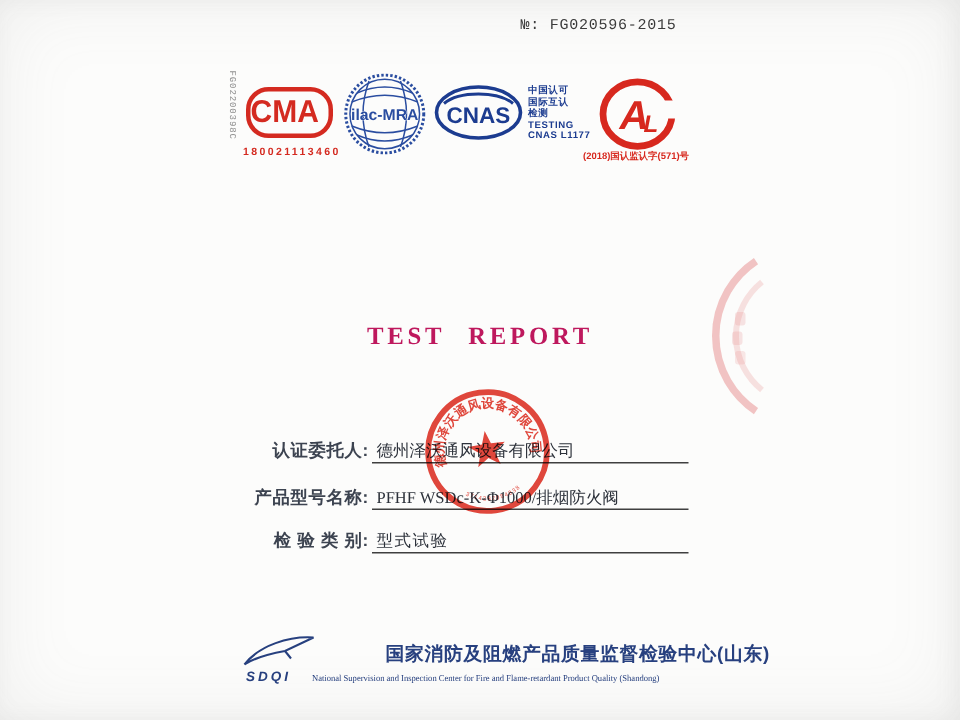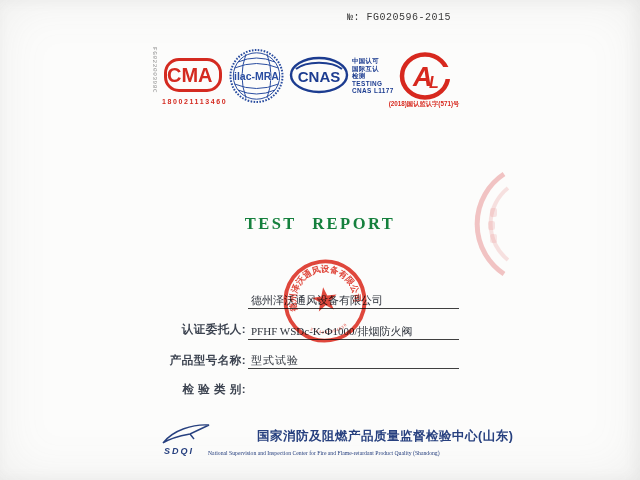--- a/index.html
+++ b/index.html
@@ -26,25 +26,25 @@
   
   .cnas{left:289px;top:56px;}
   .cnas-side{left:352px;top:57px;color:#1c3c90;font-size:6.4px;font-weight:700;line-height:7.5px;letter-spacing:.4px;}
   
   .cal{left:399px;top:52px;}
   .cal-caption{left:385px;top:100px;width:78px;text-align:center;color:#d7281e;font-size:6.3px;font-weight:700;white-space:nowrap;}
 
   
   .title-cn{left:0;top:171px;width:640px;text-align:center;color:#25356f;font-size:35px;font-weight:900;
             letter-spacing:17px;text-indent:17px;}
-  .title-en{left:0;top:214px;width:640px;text-align:center;color:#15803d;font-family:"Liberation Serif",serif;
+  .title-en{left:0;top:214px;width:640px;text-align:center;color:#be185d;font-family:"Liberation Serif",serif;
             font-weight:bold;font-size:16.5px;letter-spacing:2.5px;word-spacing:9px;}
 
   
-  .field-label{left:158px;width:88px;text-align:right;color:#3c4350;font-weight:600;font-size:11.5px;letter-spacing:.5px;white-space:nowrap;margin-top:29px;}
+  .field-label{left:158px;width:88px;text-align:right;color:#3c4350;font-weight:600;font-size:11.5px;letter-spacing:.5px;white-space:nowrap;}
   .field-line{left:248px;width:211px;height:15px;border-bottom:1.2px solid #3f3f3f;}
   .field-value{display:block;padding-left:3px;font-family:"Liberation Serif",serif;font-size:11px;color:#2d323b;white-space:nowrap;}
 
   
   .stamp{left:282px;top:258px;transform:rotate(-8deg);opacity:.92;mix-blend-mode:multiply;}
   .ghost-stamp{left:468px;top:168px;opacity:.8;}
 
   
   .footer-logo{left:161px;top:423px;}
   .footer-name{left:210px;top:428px;color:#27407f;font-size:12.5px;font-weight:800;letter-spacing:.5px;white-space:nowrap;padding-left:47px;}

